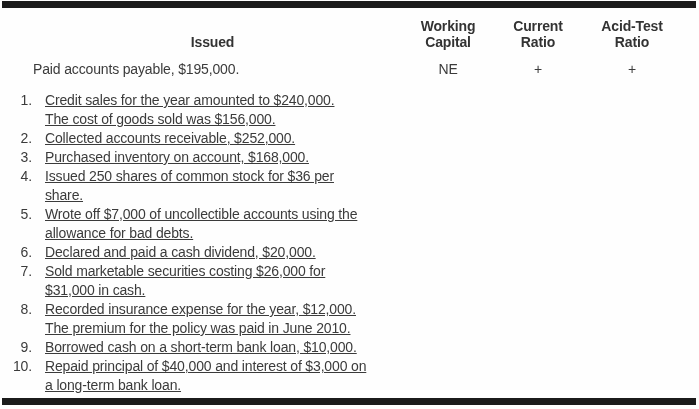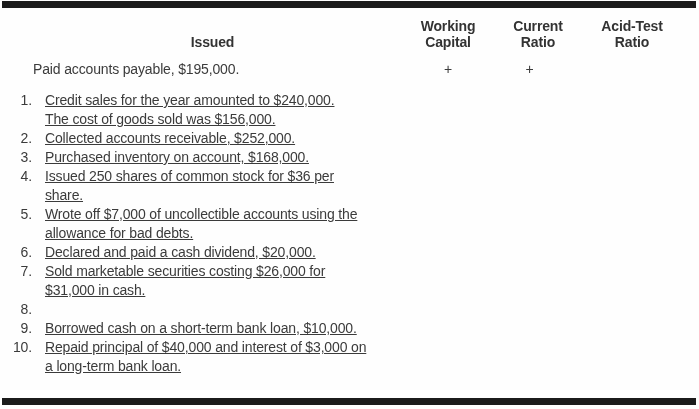--- a/index.html
+++ b/index.html
@@ -82,20 +82,21 @@
     <div class="hdr">Working
 Capital</div>
     <div class="hdr">Current
 Ratio</div>
     <div class="hdr pad-last">Acid-Test
 Ratio</div>
   </div>
 
   <div class="grid example-row">
     <div class="example-text">Paid accounts payable, $195,000.</div>
+    <div class="cell-center">NE</div>
     <div class="cell-center">+</div>
     <div class="cell-center pad-last">+</div>
   </div>
 
   <div class="list">
     <div class="item">
       <span class="num">1.</span>
       <span class="itext">Credit sales for the year amounted to $240,000.
 The cost of goods sold was $156,000.</span>
     </div>
@@ -121,20 +122,22 @@
       <span class="num">6.</span>
       <span class="itext">Declared and paid a cash dividend, $20,000.</span>
     </div>
     <div class="item">
       <span class="num">7.</span>
       <span class="itext">Sold marketable securities costing $26,000 for
 $31,000 in cash.</span>
     </div>
     <div class="item">
       <span class="num">8.</span>
+      <span class="itext">Recorded insurance expense for the year, $12,000.
+The premium for the policy was paid in June 2010.</span>
     </div>
     <div class="item">
       <span class="num">9.</span>
       <span class="itext">Borrowed cash on a short-term bank loan, $10,000.</span>
     </div>
     <div class="item">
       <span class="num">10.</span>
       <span class="itext">Repaid principal of $40,000 and interest of $3,000 on
 a long-term bank loan.</span>
     </div>

